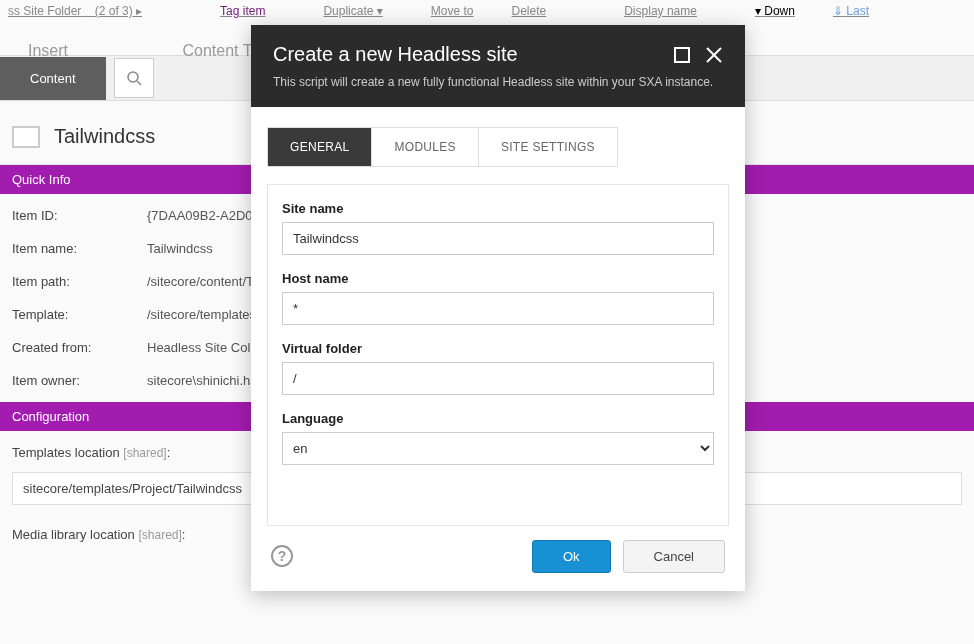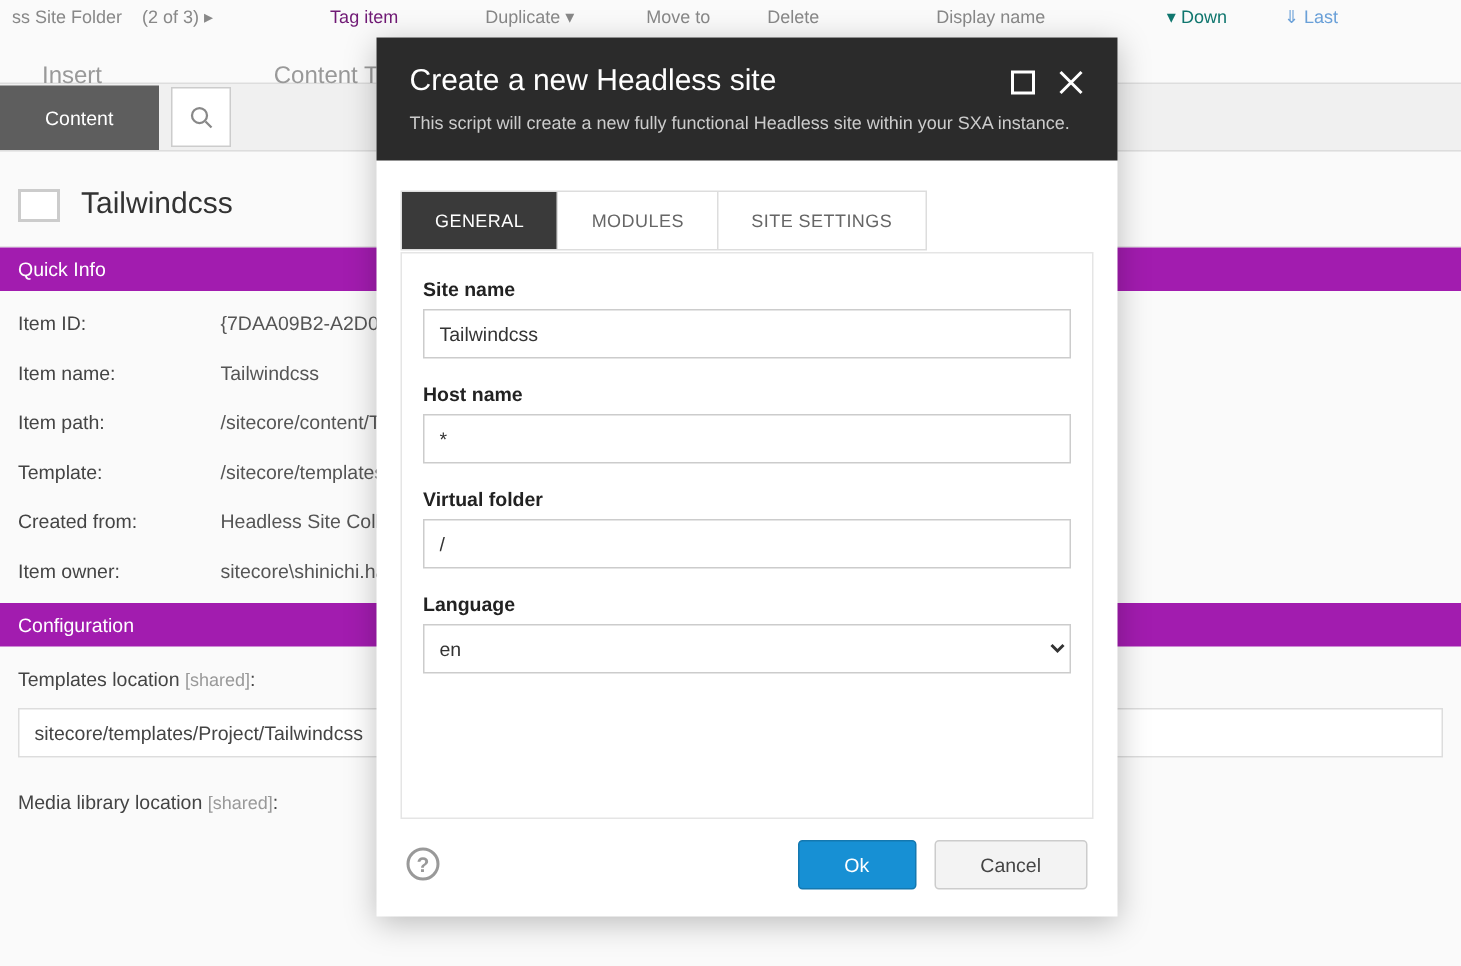--- a/index.html
+++ b/index.html
@@ -1,20 +1,20 @@
 <!DOCTYPE html>
 <html><head>
   <meta charset="utf-8">
   <style>
     * { margin: 0; padding: 0; box-sizing: border-box; font-family: Arial, sans-serif; }
     body { background: #fafafa; width: 974px; height: 644px; overflow: hidden; position: relative; }
     
     
     .ribbon { height: 56px; background: #fafafa; border-bottom: 1px solid #ddd; display: flex; align-items: flex-start; font-size: 12px; color: #888; padding: 4px 8px; gap: 24px; }
-    .ribbon-top { display: flex; gap: 18px; align-items: center; flex-wrap: wrap; }
+    .ribbon-top { display: flex; gap: 18px; align-items: center; flex-wrap: wrap; text-decoration: underline; }
     
     .tabs-bar { background: #f0f0f0; height: 45px; display: flex; align-items: center; border-bottom: 1px solid #ddd; }
     .content-tab { background: #5e5e5e; color: white; padding: 14px 30px; font-size: 13px; }
     .search-btn { width: 40px; height: 40px; border: 1px solid #ccc; display: flex; align-items: center; justify-content: center; margin-left: 8px; background: #fff; }
     
     .bg-content { padding: 0; }
     .title-row { padding: 24px 12px 16px; display: flex; align-items: center; gap: 14px; border-bottom: 1px solid #e5e5e5; }
     .title-icon { width: 28px; height: 22px; border: 2px solid #ccc; background: #fff; }
     .title-text { font-size: 20px; color: #333; }
     
@@ -34,21 +34,21 @@
     .modal-icons { display: flex; gap: 14px; }
     .modal-icon { width: 18px; height: 18px; cursor: pointer; }
     .modal-desc { font-size: 12px; margin-top: 8px; color: #ccc; line-height: 1.4; }
     
     .modal-body { padding: 20px 16px 0; }
     .modal-tabs { display: flex; border: 1px solid #ddd; width: fit-content; }
     .mtab { padding: 12px 22px; font-size: 12px; color: #666; border-right: 1px solid #ddd; cursor: pointer; letter-spacing: 0.3px; }
     .mtab:last-child { border-right: none; }
     .mtab.active { background: #3a3a3a; color: #fff; }
     
-    .form-area { border: 1px solid #e5e5e5; margin-top: 1px; padding: 16px 14px 80px; }
+    .form-area { border: 1px solid #e5e5e5; margin-top: 17px; padding: 16px 14px 44px; }
     .form-group { margin-bottom: 16px; }
     .form-label { font-size: 13px; font-weight: bold; color: #222; display: block; margin-bottom: 6px; }
     .form-input { width: 100%; padding: 8px 10px; border: 1px solid #ccc; font-size: 13px; color: #333; }
     .form-select { width: 100%; padding: 7px 6px; border: 1px solid #ccc; font-size: 13px; color: #333; background: #fff; }
     
     .modal-ftr { display: flex; align-items: center; justify-content: space-between; padding: 14px 20px 18px; }
     .help-icon { width: 22px; height: 22px; border: 2px solid #999; border-radius: 50%; display: flex; align-items: center; justify-content: center; color: #999; font-size: 14px; font-weight: bold; cursor: pointer; }
     .ftr-btns { display: flex; gap: 12px; }
     .btn { padding: 8px 30px; font-size: 13px; border-radius: 3px; cursor: pointer; border: 1px solid transparent; }
     .btn-primary { background: #1790d4; color: #fff; border-color: #1478b0; text-align: right; }
@@ -58,21 +58,21 @@
 <body>
 
 <div class="ribbon">
   <div class="ribbon-top">
     <span><span>ss Site Folder</span> &nbsp;&nbsp; <span>(2 of 3)</span> ▸</span>
     <span style="margin-left:60px;color:#701a75">Tag item</span>
     <span style="margin-left:40px;color:#888"><span>Duplicate</span> ▾</span>
     <span style="margin-left:30px;color:#888">Move to</span>
     <span style="margin-left:20px;color:#888">Delete</span>
     <span style="margin-left:60px;color:#888">Display name</span>
-    <span style="margin-left:63px;color:#0f766e">▾ <span>Down</span></span>
+    <span style="margin-left:40px;color:#000000">▾ <span>Down</span></span>
     <span style="margin-left:20px;color:#6aa0d8">⇓ <span>Last</span></span>
   </div>
 </div>
 <div style="font-size:16px;color:#999;padding:2px 28px;position:absolute;top:40px;left:0">
   <span>Insert</span>
   <span style="margin-left:110px">Content Tagg</span>
 </div>
 
 <div class="tabs-bar">
   <div class="content-tab">Content</div>

